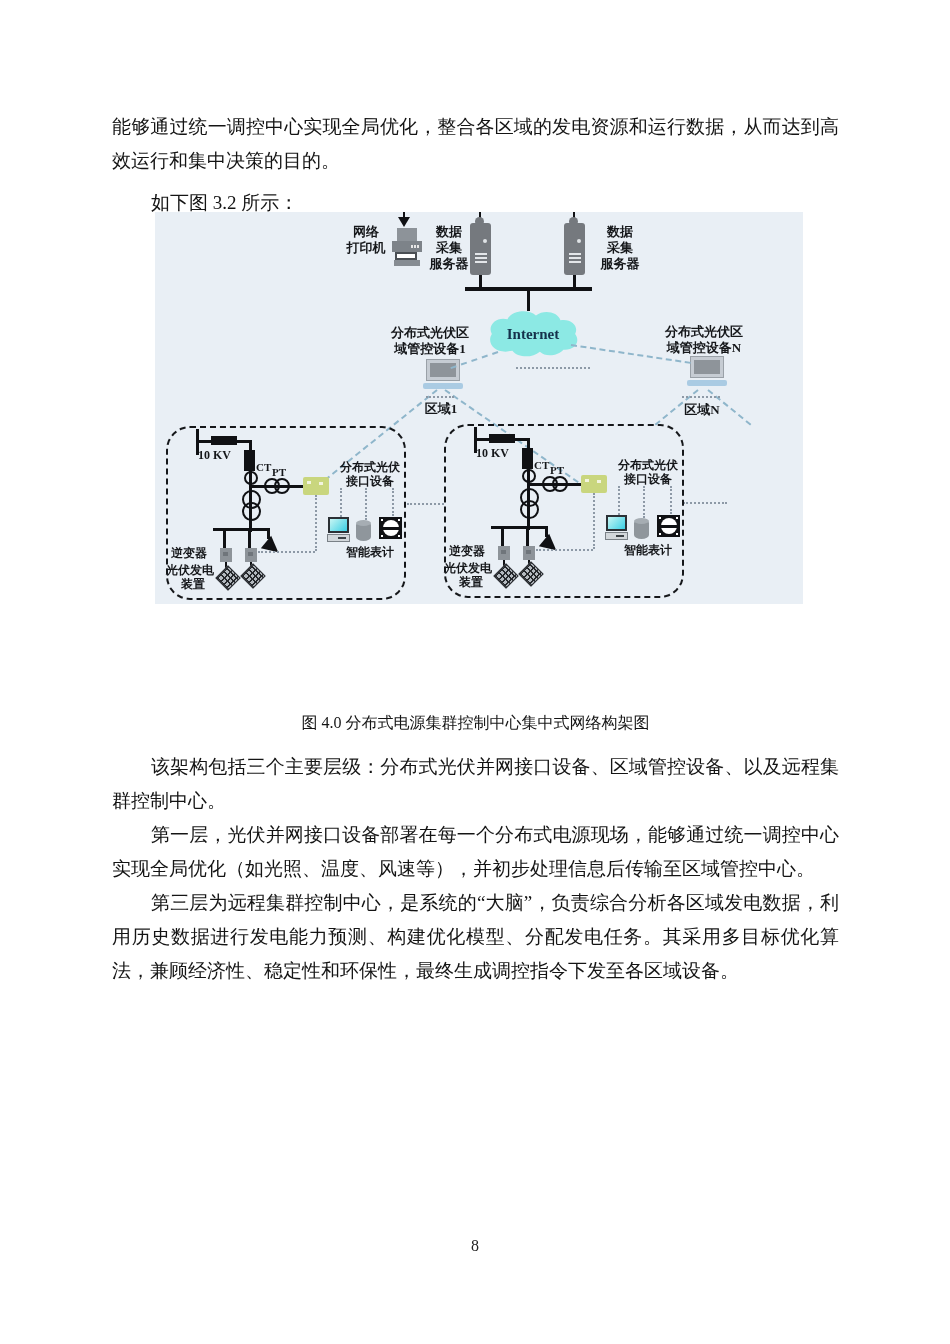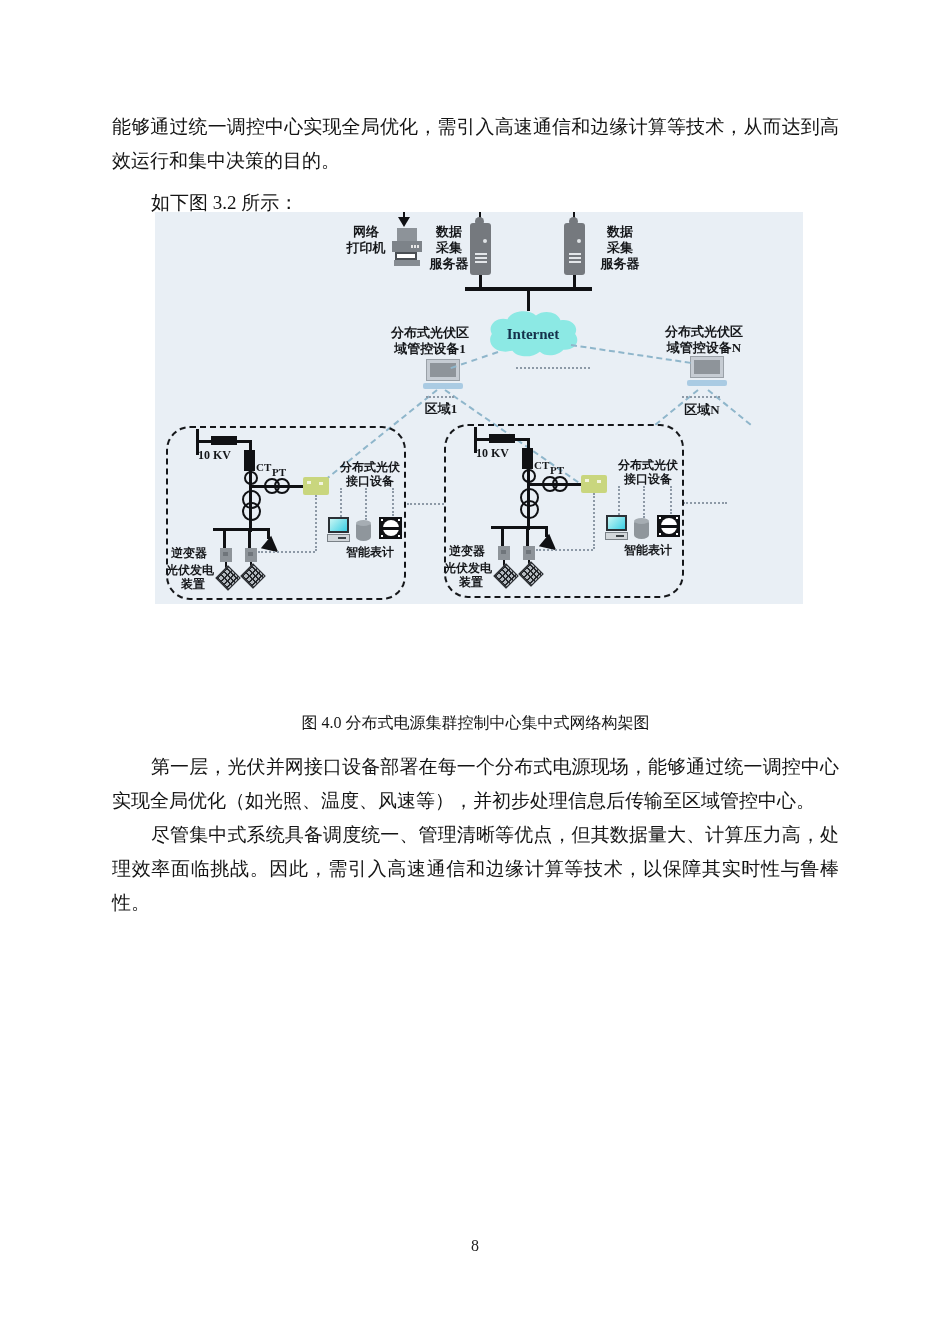--- a/index.html
+++ b/index.html
@@ -78,21 +78,21 @@
   .pr-slot{width:22px;height:8px;background:#fff;border:2px solid #4a4f54;margin-left:3px;box-sizing:border-box;}
   .pr-base{width:26px;height:6px;background:#868c92;margin-left:2px;}
   .down-arrow{position:absolute;width:0;height:0;border-top:10px solid #101114;
               border-left:6px solid transparent;border-right:6px solid transparent;}
   .cloud-label{position:absolute;left:0;top:0;width:100%;height:100%;display:flex;
                align-items:center;justify-content:center;font-weight:700;font-size:15px;color:#15314b;}
 </style>
 </head>
 <body>
 
-<p class="body-text" style="top:110px;">能够通过统一调控中心实现全局优化，需引入高速通信和边缘计算等技术，从而达到高效运行和集中决策的目的。</p>
+<p class="body-text" style="top:110px;">能够通过统一调控中心实现全局优化，整合各区域的发电资源和运行数据，从而达到高效运行和集中决策的目的。</p>
 <p class="body-text indent" style="top:186px;">如下图 3.2 所示：</p>
 
 <div class="figure">
 
   <div class="hl" style="left:248px;top:0;width:2px;height:6px;"></div>
   <div class="down-arrow" style="left:243px;top:5px;"></div>
   <div class="printer" style="left:237px;top:16px;">
     <div class="pr-tray"></div>
     <div class="pr-body"></div>
     <div class="pr-slot"></div>
@@ -255,17 +255,18 @@
     <div class="dotv" style="left:197px;top:60px;height:32px;"></div>
     <div class="dotv" style="left:224px;top:60px;height:28px;"></div>
     <div class="dotv" style="left:147px;top:67px;height:56px;"></div>
     <div class="dotg" style="left:90px;top:123px;width:57px;"></div>
   </div>
 </div>
 
 <div class="caption" style="top:713px;">图 4.0 分布式电源集群控制中心集中式网络构架图</div>
 
 <div class="abs" style="left:0;top:750px;width:950px;">
+  <p class="body-text indent" style="position:relative;left:112px;top:0;">该架构包括三个主要层级：分布式光伏并网接口设备、区域管控设备、以及远程集群控制中心。</p>
   <p class="body-text indent" style="position:relative;left:112px;top:0;">第一层，光伏并网接口设备部署在每一个分布式电源现场，能够通过统一调控中心实现全局优化（如光照、温度、风速等），并初步处理信息后传输至区域管控中心。</p>
-  <p class="body-text indent" style="position:relative;left:112px;top:0;">尽管集中式系统具备调度统一、管理清晰等优点，但其数据量大、计算压力高，处理效率面临挑战。因此，需引入高速通信和边缘计算等技术，以保障其实时性与鲁棒性。</p>
+  <p class="body-text indent" style="position:relative;left:112px;top:0;">第三层为远程集群控制中心，是系统的“大脑”，负责综合分析各区域发电数据，利用历史数据进行发电能力预测、构建优化模型、分配发电任务。其采用多目标优化算法，兼顾经济性、稳定性和环保性，最终生成调控指令下发至各区域设备。</p>
 </div>
 
 <div class="page-num">8</div>
 
 </body></html>

